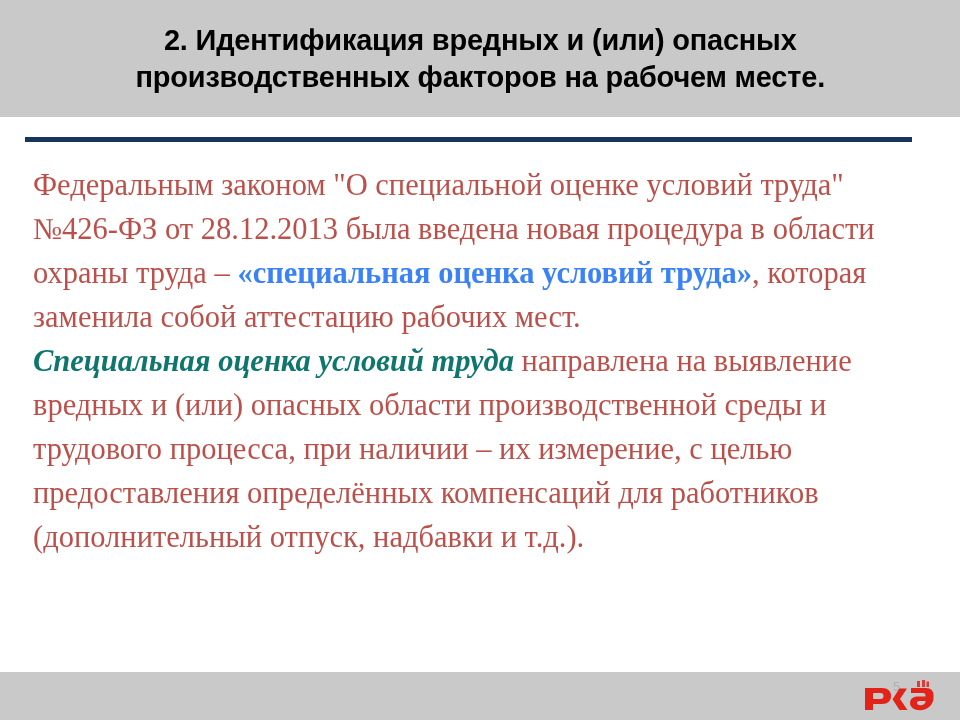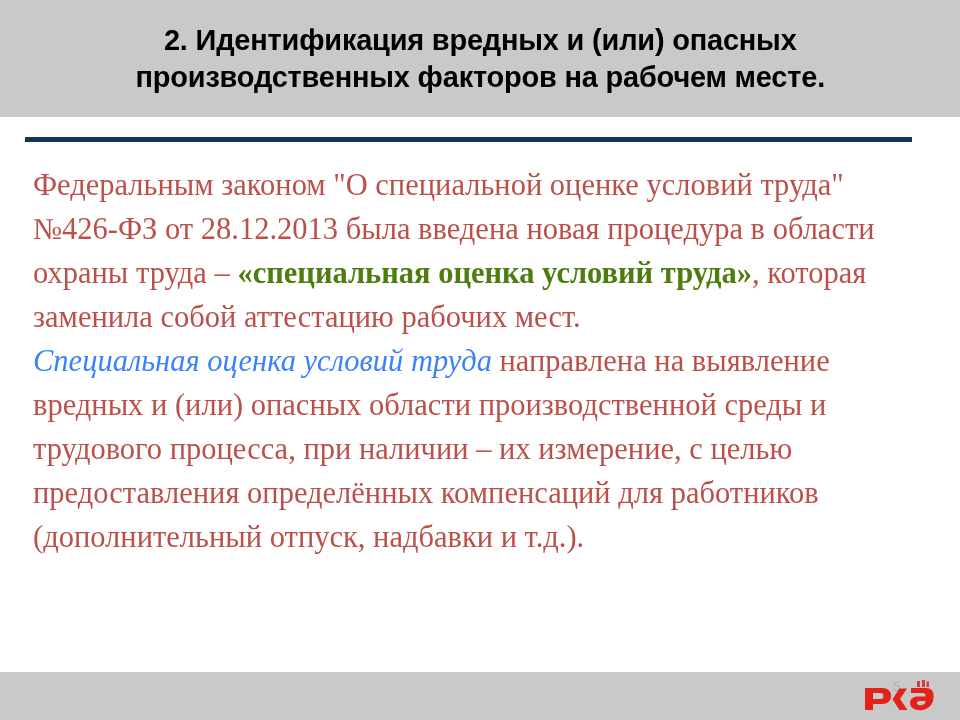--- a/index.html
+++ b/index.html
@@ -65,26 +65,26 @@
   .body-text {
     margin: 0;
     font-family: "Liberation Serif", "DejaVu Serif", serif;
     font-size: 30.5px;
     line-height: 44px;
     color: #bb504a;
     text-align: left;
   }
   .body-text .em-bold {
     font-weight: bold;
-    color: #4d7c0f;
+    color: #3b82f6;
   }
   .body-text .em-bold-italic {
-    font-weight: normal;
+    font-weight: bold;
     font-style: italic;
-    color: #3b82f6;
+    color: #0f766e;
     margin-top: 28px;
   }
 
   
   .footer-band {
     position: absolute;
     left: 0;
     top: 672px;
     width: 960px;
     height: 48px;

